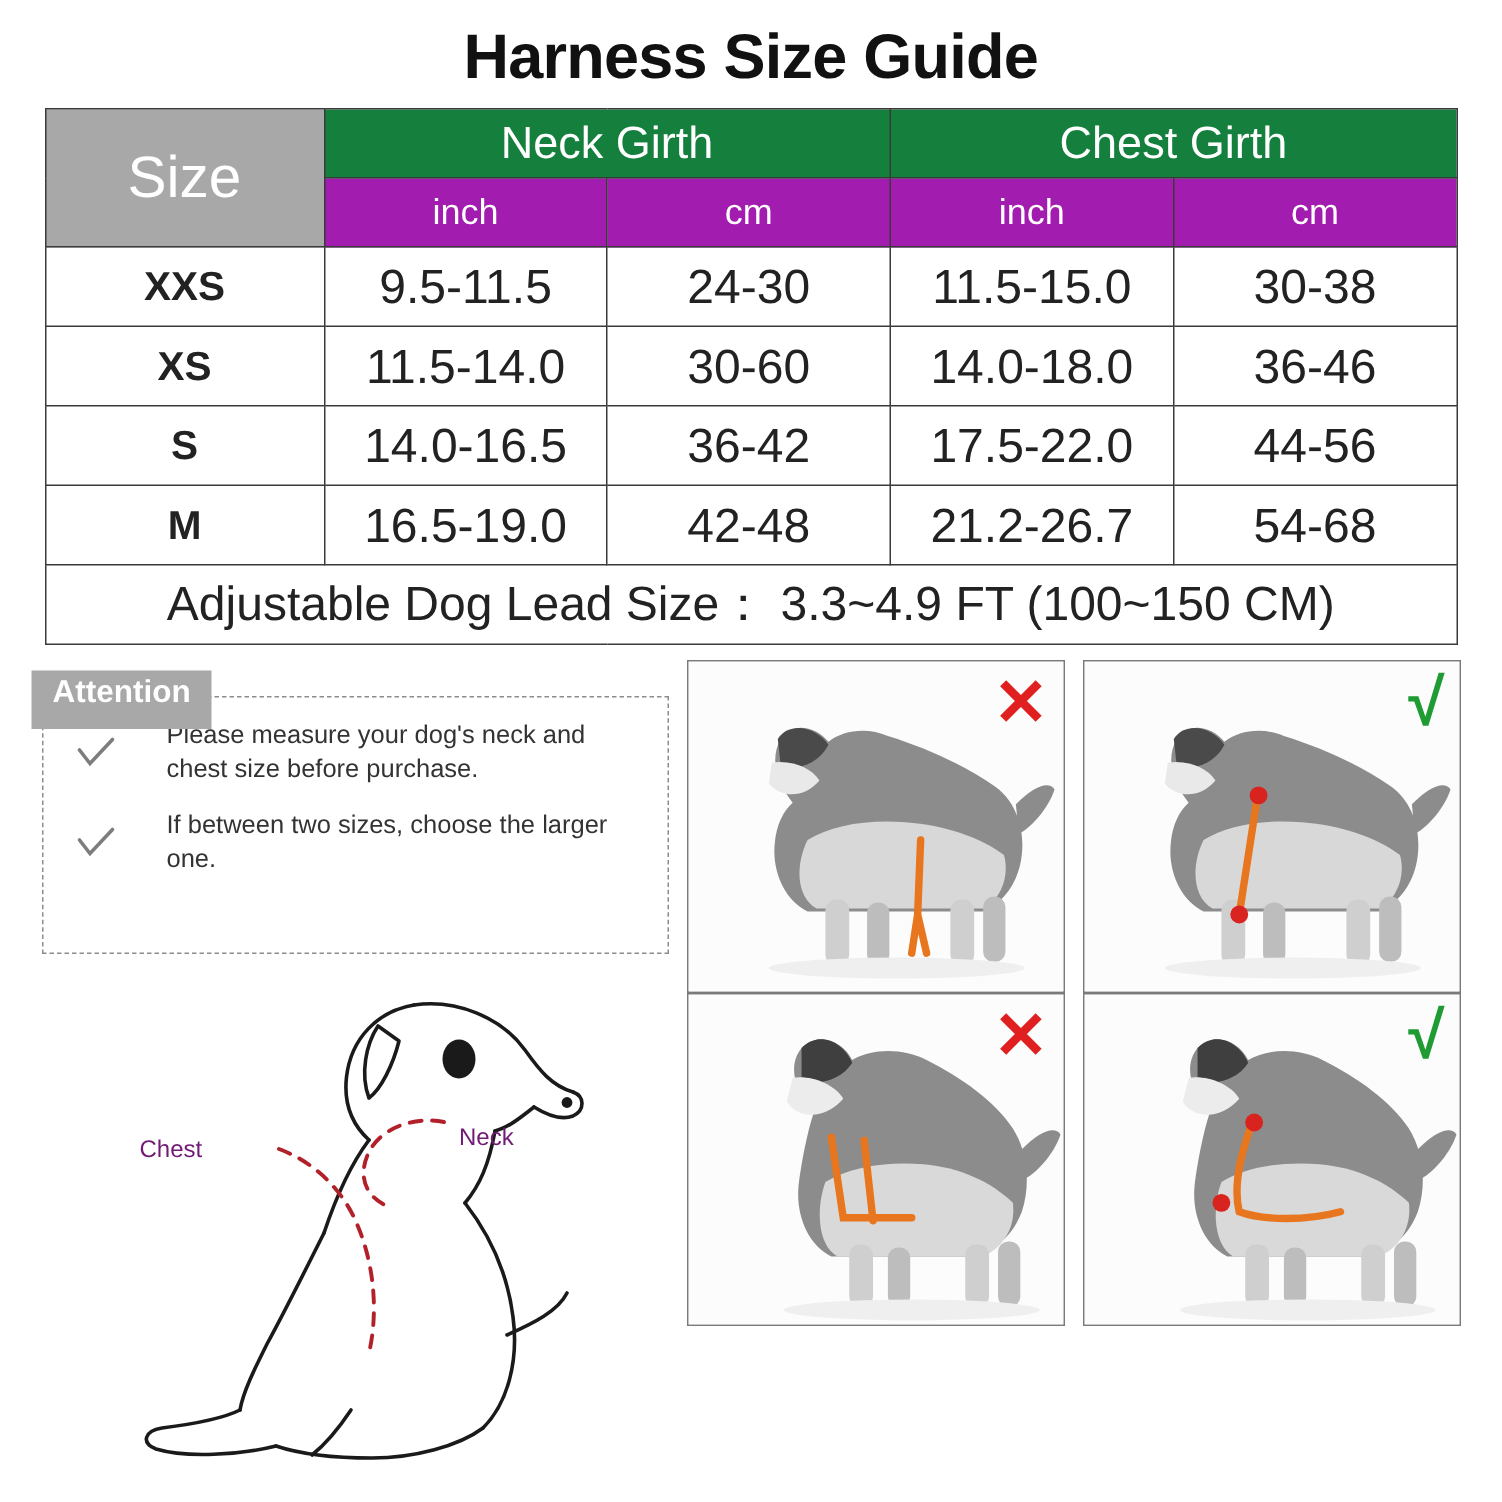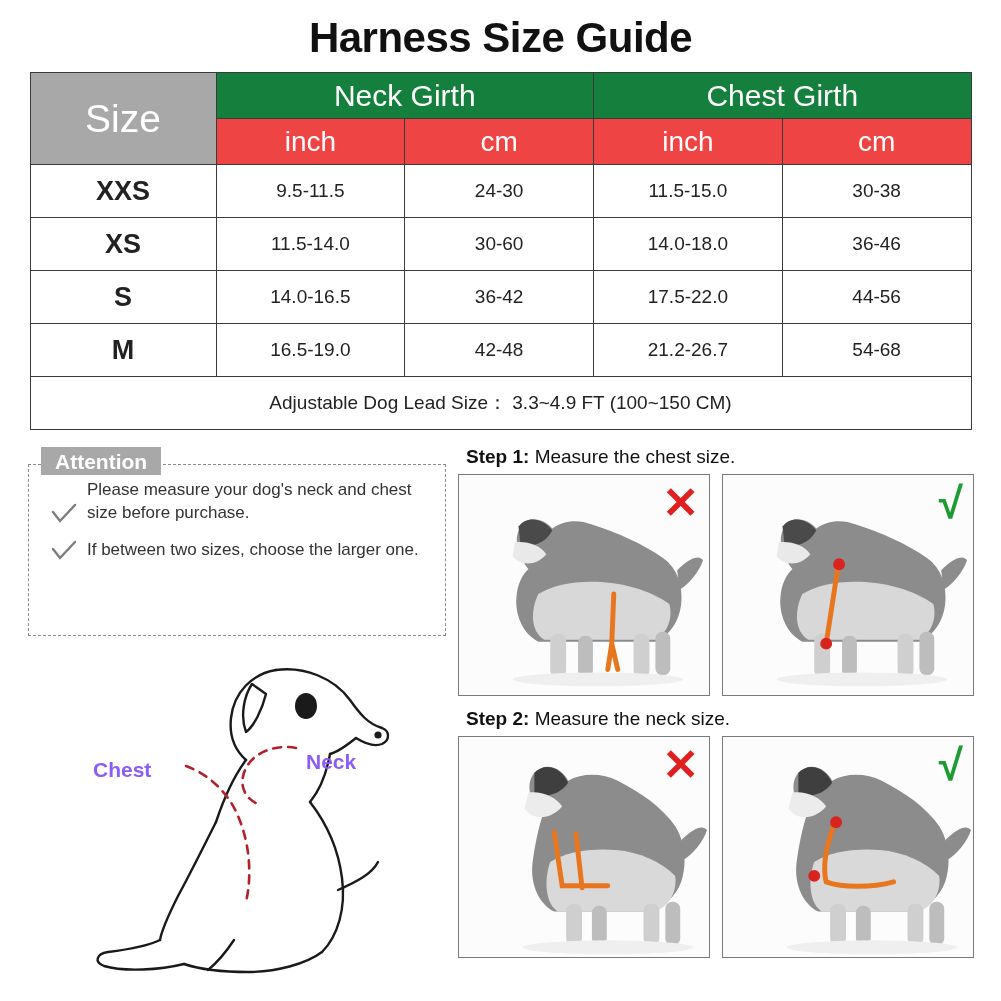--- a/index.html
+++ b/index.html
@@ -41,28 +41,28 @@
     color: #ffffff;
     background: #a8a8a8;
   }
   .th-girth {
     font-size: 30px;
     background: #15803d;
     color: #ffffff;
     height: 46px;
   }
   .th-unit {
-    font-size: 28px;
-    background: #ef4444;
+    font-size: 24px;
+    background: #a21caf;
     color: #ffffff;
     height: 46px;
   }
   .size-table tbody td {
     height: 53px;
-    font-size: 19px;
+    font-size: 32px;
     color: #222;
   }
   .size-table tbody td.size-cell {
     font-weight: bold;
     font-size: 27px;
   }
   .lead-row td {
     height: 52px;
     font-size: 26px;
     color: #1a1a1a;
@@ -84,28 +84,28 @@
     border: 1px dashed #8c8c8c;
     background: #ffffff;
   }
   .attention-label {
     position: absolute;
     left: -8px; top: -18px;
     background: #a8a8a8;
     color: #ffffff;
     font-weight: bold;
     font-size: 21px;
-    padding: 3px 14px 1px 14px;
-    margin-left: 20px;
+    padding: 3px 14px 12px 14px;
   }
   .note {
     display: flex;
-    align-items: flex-end;
+    align-items: center;
     margin: 0 18px 0 22px;
     padding-top: 14px;
+    gap: 24px;
   }
   .note:first-of-type { padding-top: 38px; }
   .check {
     flex: 0 0 auto;
     width: 26px; height: 22px;
     margin-right: 10px;
     color: #7d7d7d;
   }
   .note-text {
     font-size: 17px;
@@ -114,23 +114,23 @@
   }
 
   
   .dog-figure {
     position: absolute;
     left: 38px; top: 200px;
     width: 400px; height: 350px;
   }
   .label-chest, .label-neck {
     position: absolute;
-    font-size: 21px;
-    font-weight: bold;
-    color: #8b5cf6;
+    font-size: 16px;
+    font-weight: normal;
+    color: #701a75;
   }
   .label-chest { left: 55px; top: 118px; }
   .label-neck  { left: 268px; top: 110px; }
 
   
   .steps { position: absolute; left: 458px; top: 0; width: 520px; }
   .step-caption {
     font-size: 19px;
     color: #111;
     margin: 6px 0 6px 8px;
@@ -270,23 +270,20 @@
           <path d="M258 108 C238 104 216 112 208 128 C200 144 206 158 220 164"></path>
           <path d="M148 126 C170 134 190 152 200 176 C212 204 214 236 208 262"></path>
         </g>
       </svg>
       <div class="label-chest">Chest</div>
       <div class="label-neck">Neck</div>
     </div>
 
     <div class="steps">
 
-      <div class="step-caption">
-        <b>Step 1:</b><span> Measure the chest size.</span>
-      </div>
 
       <div class="photo-row">
         <div class="photo">
           <svg class="dogimg" viewBox="0 0 252 222">
             <rect width="252" height="222" fill="#fcfcfc"></rect>
             <g>
 
               <path d="M70 95 C60 82 54 66 62 52 C70 40 86 44 94 54 C104 46 120 44 134 50 C160 58 186 70 206 84 C220 94 226 112 224 130 C222 148 212 162 198 168 L80 168 C64 160 56 140 58 122 C59 110 64 100 70 95 Z" fill="#8c8c8c"></path>
               <path d="M80 120 C96 110 120 106 146 108 C172 110 196 118 212 130 C216 144 210 160 198 166 L86 166 C72 158 72 136 80 120 Z" fill="#d8d8d8"></path>
 
@@ -325,23 +322,20 @@
 
               <path d="M116 92 L104 170" stroke="#e8761e" stroke-width="5" fill="none" stroke-linecap="round"></path>
               <circle cx="117" cy="90" r="6" fill="#d8231f"></circle>
               <circle cx="104" cy="170" r="6" fill="#d8231f"></circle>
             </g>
           </svg>
           <div class="mark mark-v">√</div>
         </div>
       </div>
 
-      <div class="step-caption" style="margin-top:12px;">
-        <b>Step 2:</b><span> Measure the neck size.</span>
-      </div>
 
       <div class="photo-row">
         <div class="photo">
           <svg class="dogimg" viewBox="0 0 252 222">
             <rect width="252" height="222" fill="#fcfcfc"></rect>
             <g>
               <path d="M84 80 C72 66 66 48 76 36 C88 24 104 32 110 44 C124 36 144 36 160 44 C184 56 206 72 218 90 C228 106 230 128 224 146 C218 162 206 172 192 176 L96 176 C80 168 72 148 74 128 C76 112 80 92 84 80 Z" fill="#8c8c8c"></path>
               <path d="M92 126 C108 116 132 112 158 114 C182 116 204 126 218 140 C220 156 212 170 198 176 L100 176 C86 168 86 142 92 126 Z" fill="#d9d9d9"></path>
               <path d="M76 36 C88 24 104 32 110 46 C102 58 86 62 76 56 Z" fill="#3f3f3f"></path>
               <path d="M70 56 C82 54 98 60 104 70 C92 84 74 84 66 72 Z" fill="#ececec"></path>

